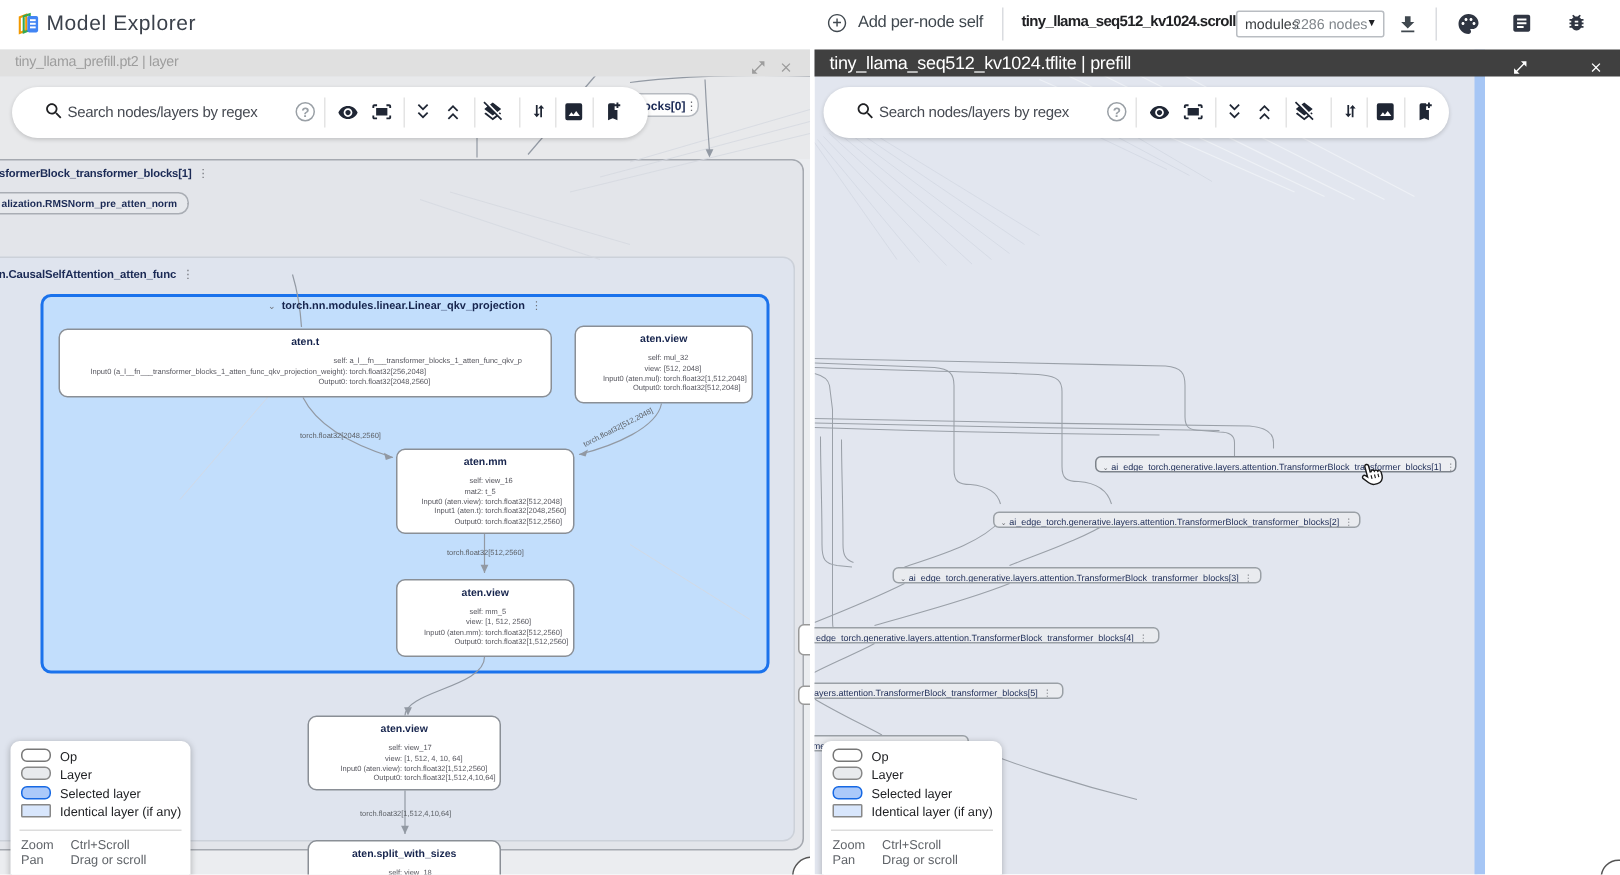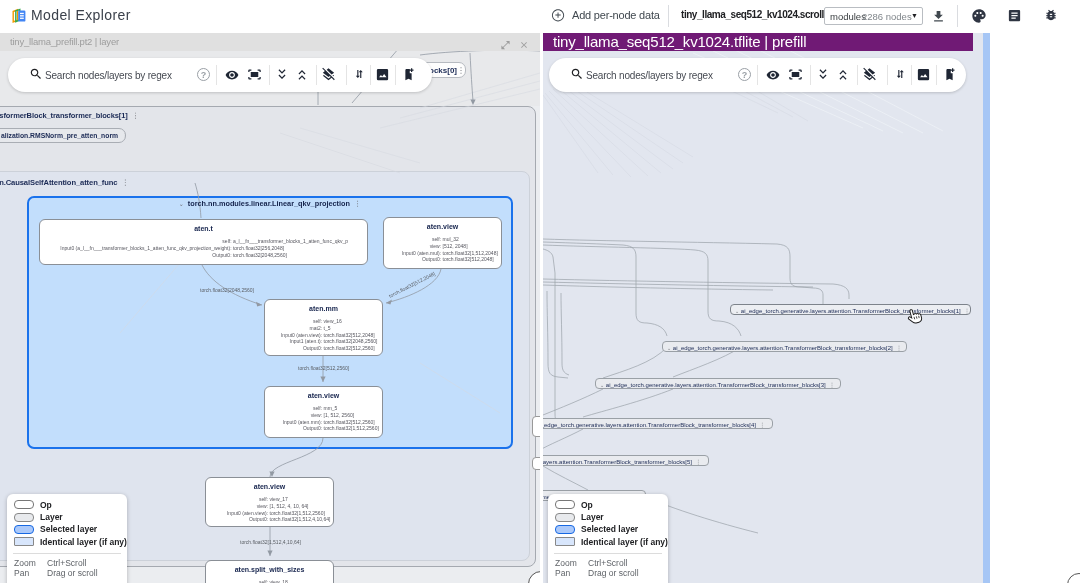--- a/index.html
+++ b/index.html
@@ -9,43 +9,43 @@
   
   #topbar { position:absolute; left:0; top:0; width:1056px; height:32px; background:#fff; z-index:30; }
   #logo { position:absolute; left:11px; top:7px; }
   #apptitle { position:absolute; left:31px; top:7px; font-size:14px; color:#3b414b; letter-spacing:0.4px; }
   .tbtext { color:#40484f; }
   
   #lpane { position:absolute; left:0; top:33px; width:540px; height:550px; background:#ebedf0; overflow:hidden; }
   #rpane { position:absolute; left:543px; top:33px; width:537px; height:550px; background:#fff; overflow:hidden; }
   #lhead { position:absolute; left:0; top:33px; width:540px; height:18px; background:#e0e0e0; z-index:20;
      font-size:9.5px; letter-spacing:-0.2px; color:#9d9d9d; line-height:18px; }
-  #rhead { position:absolute; left:543px; top:33px; width:430px; height:18px; background:#701a75; z-index:20;
-     font-size:15px; letter-spacing:-0.2px; color:#fff; line-height:18px; }
+  #rhead { position:absolute; left:543px; top:33px; width:537px; height:18px; background:#404040; z-index:20;
+     font-size:12px; letter-spacing:-0.2px; color:#fff; line-height:18px; }
   .headicons { position:absolute; top:2px; height:14px; }
   
   .pill { position:absolute; top:25px; height:34px; background:#fff; border-radius:17px;
      box-shadow:0 1px 3px rgba(0,0,0,0.18); display:flex; align-items:center; z-index:10; }
   .pill .ph { font-size:10px; letter-spacing:-0.2px; color:#464a52; }
   
   .opnode { position:absolute; background:#fff; border:1px solid #8a8f96; border-radius:6px;
      text-align:center; color:#4b4b56; z-index:5; overflow:hidden; }
   .opnode .t { font-weight:bold; font-size:7px; color:#16244d; margin-top:4.5px; }
   .opnode .ln { font-size:5px; line-height:6.8px; color:#56565e; white-space:nowrap; display:flex; }
   .opnode .ln .k { width:50%; text-align:right; white-space:pre; flex:none; }
   .opnode .ln .v { width:50%; text-align:left; white-space:pre; flex:none; }
   .atn .ln .k { width:59%; } .atn .ln .v { width:41%; }
   .chip { position:absolute; background:#e9ebef; border:1px solid #9aa0a6; border-radius:4px;
      font-size:6.5px; color:#1b2a55; white-space:nowrap; z-index:6; overflow:hidden; }
   .lbl { position:absolute; font-size:7px; letter-spacing:-0.1px; font-weight:bold; color:#1b2a55; white-space:nowrap; z-index:6; }
   .dots { color:#6e7076; font-weight:normal; }
   
   .legend { position:absolute; width:120px; height:96px; background:#fff; border-radius:6px;
      box-shadow:0 1px 4px rgba(0,0,0,0.25); z-index:15; font-size:8.5px; color:#202124; }
-  .legrow { display:flex; align-items:center; height:11.5px; margin:0 0 0.8px 7px;font-weight:bold; }
+  .legrow { display:flex; align-items:flex-start; height:11.5px; margin:0 0 0.8px 7px; }
   .sw { width:20px; height:9px; margin-right:6px; flex:none; border-radius:4px; }
   .leg2 { display:flex; height:10px; margin-left:7px; color:#5f6368; }
   .leg2 .k { width:33px; }
 </style>
 </head>
 <body>
 
 <div id="topbar">
   <svg id="logo" width="16" height="17" viewBox="0 0 16 17">
     <path d="M2.2 4.5 L6.5 2.8 L6.5 13.2 L2.2 15 Z" fill="none" stroke="#f29900" stroke-width="1.4"></path>
@@ -53,21 +53,21 @@
     <rect x="7.2" y="3.6" width="7.2" height="11" rx="1.2" fill="#4285f4"></rect>
     <rect x="9" y="5.8" width="3.8" height="1.3" fill="#fff"></rect>
     <rect x="9" y="8.2" width="3.8" height="1.3" fill="#fff"></rect>
     <rect x="9" y="10.6" width="3.8" height="1.3" fill="#fff"></rect>
   </svg>
   <div id="apptitle">Model Explorer</div>
 
   <svg class="abs" style="left:551px;top:8px" width="15" height="15" viewBox="0 0 24 24" fill="#40484f">
     <path d="M12 7h-1.5v3.5H7V12h3.5v3.5H12V12h3.5v-1.5H12V7zm-.75-5C5.87 2 1.5 6.37 1.5 11.75S5.87 21.5 11.25 21.5s9.75-4.37 9.75-9.75S16.63 2 11.25 2zm0 18c-4.55 0-8.25-3.7-8.25-8.25S6.7 3.5 11.25 3.5s8.25 3.7 8.25 8.25-3.7 8.25-8.25 8.25z"></path>
   </svg>
-  <div class="abs tbtext" style="left:572px;top:9px;font-size:11px;letter-spacing:-0.2px;">Add per-node data</div>
+  <div class="abs tbtext" style="left:572px;top:9px;font-size:11px;letter-spacing:-0.2px;">Add per-node self</div>
   <div class="abs" style="left:668px;top:5px;width:1px;height:22px;background:#dadce0"></div>
   <div class="abs" style="left:681px;top:9px;font-size:10px;letter-spacing:-0.45px;font-weight:bold;color:#202124;">tiny_llama_seq512_kv1024.scroll</div>
 
   <div class="abs" style="left:824px;top:7px;width:99px;height:18px;border:1px solid #b9bdc2;border-radius:2px;background:#fff;">
     <span class="abs" style="left:5px;top:3px;font-size:9.5px;color:#3c4043;">modules</span>
     <span class="abs" style="left:37px;top:3px;font-size:9.5px;color:#80868b;">2286 nodes</span>
     <span class="abs" style="left:86px;top:3.5px;font-size:7px;color:#202124;">▼</span>
   </div>
   <svg class="abs" style="left:931px;top:9px" width="15" height="15" viewBox="0 0 24 24" fill="#40484f">
     <path d="M5 20h14v-2H5v2zM19 9h-4V3H9v6H5l7 7 7-7z"></path>

